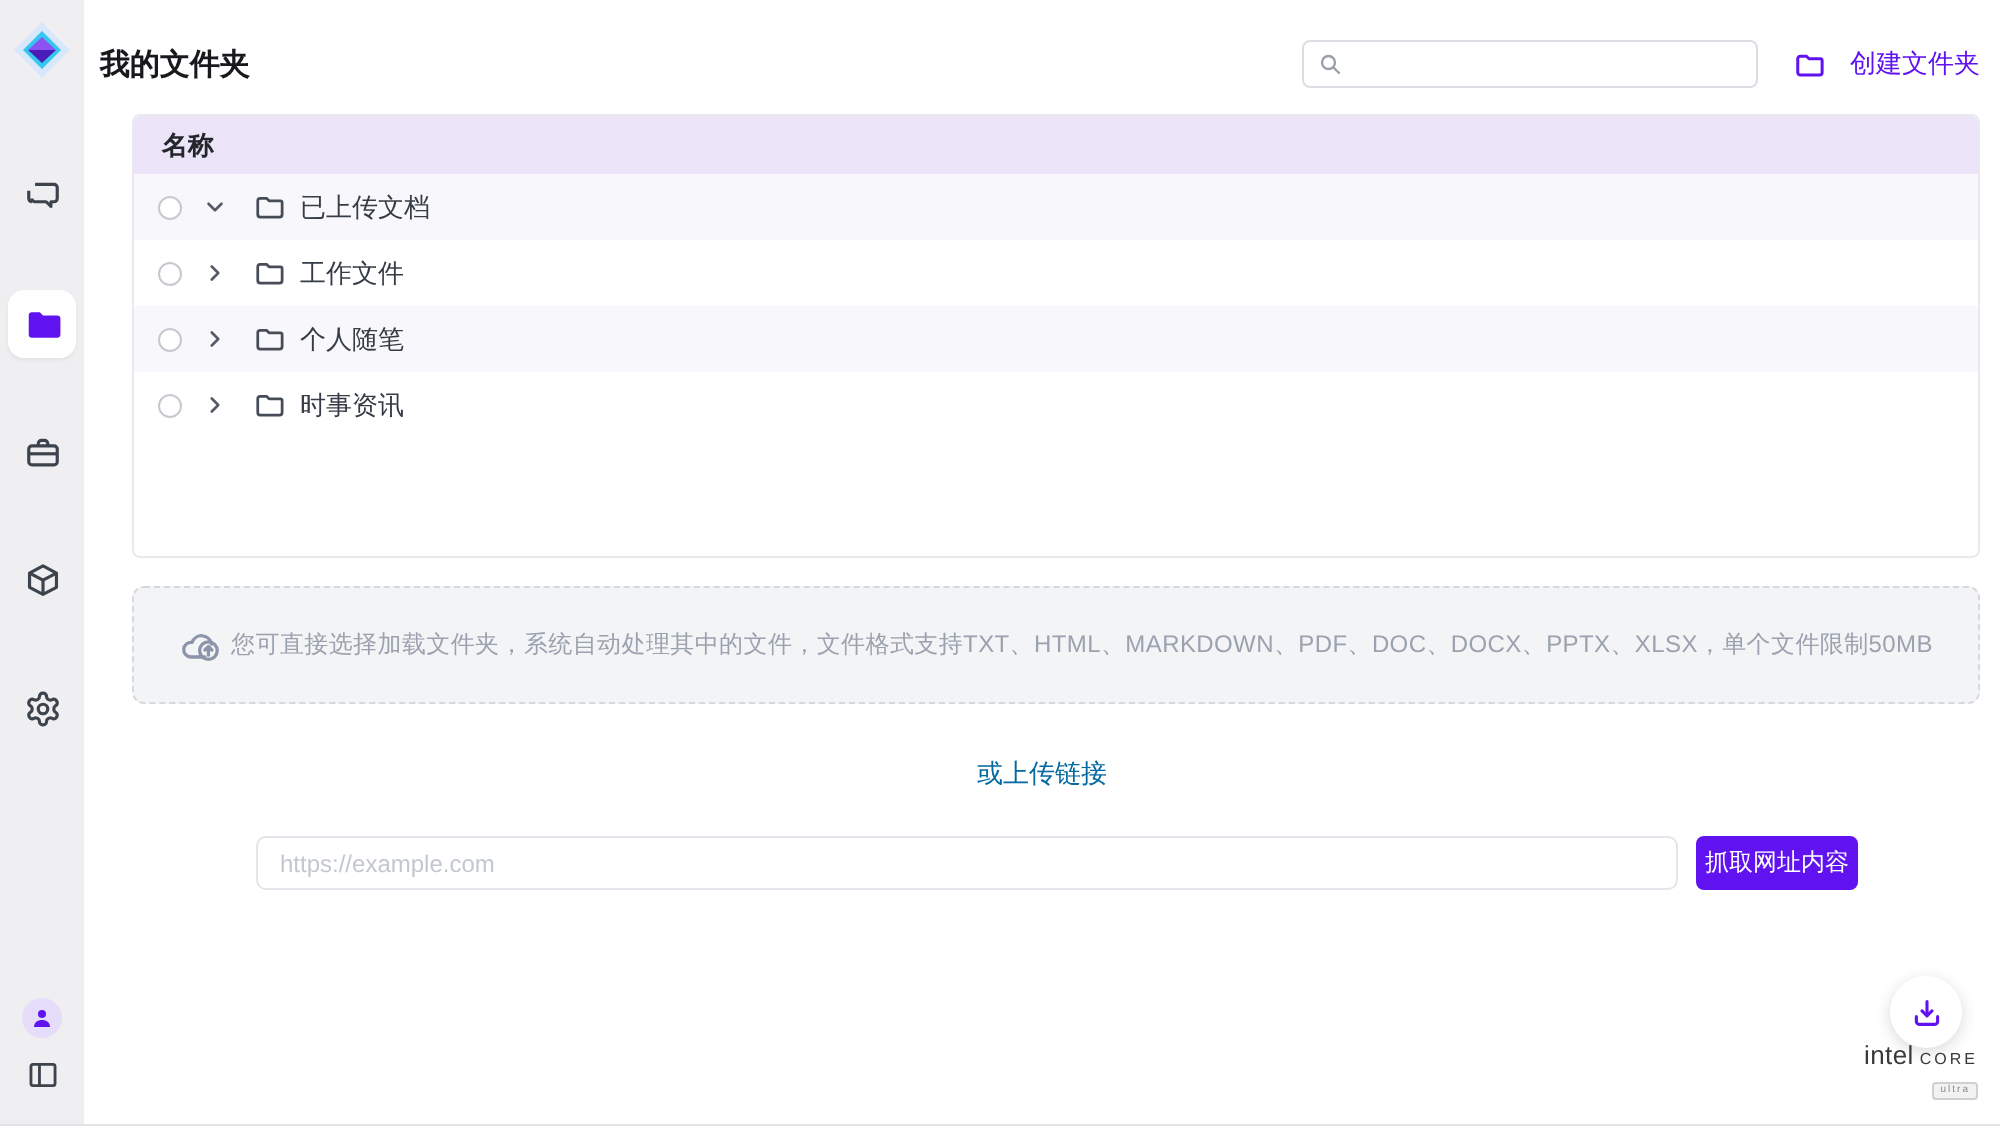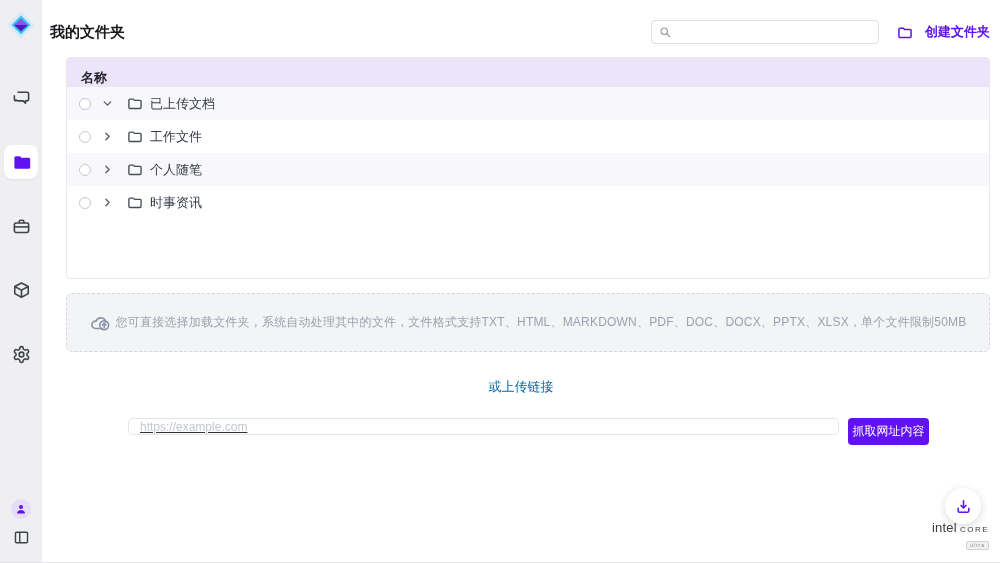--- a/index.html
+++ b/index.html
@@ -25,49 +25,49 @@
   
   .main { position:absolute; left:42px; top:0; width:958px; height:562px; background:#fff; }
   .header { display:flex; align-items:center; padding:20px 10px 0 8px; }
   .page-title { font-size:15px; font-weight:700; color:#17191d; }
   .header-right { margin-left:auto; display:flex; align-items:center; gap:18px; }
   .search-box { width:228px; height:24px; border:1px solid #dcdee3; border-radius:4px;
     display:flex; align-items:center; padding:0 7px; background:#fff; }
   .search-box svg { width:12px; height:12px; color:#9aa0aa; flex:none; }
   .search-box input { border:0; outline:0; width:100%; margin-left:6px; font-size:12px; color:#333; background:transparent; }
   .create-btn { display:flex; align-items:center; gap:13px; color:var(--accent);
-    font-size:13px; font-weight:700; cursor:pointer; background:none; border:0; }
+    font-size:13px; font-weight:400; cursor:pointer; background:none; border:0; }
   .create-btn svg { width:15px; height:15px; }
 
   
   .table-card { margin:13px 10px 0 24px; height:222px; border:1px solid #eaeaee;
     border-radius:4px; overflow:hidden; background:#fff; }
-  .t-head { height:29px; background:#ece5f9; display:flex; align-items:flex-end; padding:0 14px;
+  .t-head { height:29px; background:#ece5f9; display:flex; align-items:center; padding:0 14px;
     font-size:13px; font-weight:700; color:#23262b; }
   .t-row { height:33px; display:flex; align-items:center; padding:0 12px; font-size:13px; color:#363c46; }
   .t-row:nth-child(even) { background:#f8f8fc; }
   .chk { width:12px; height:12px; border:1px solid #c6c9d0; border-radius:50%; background:#fff; flex:none; cursor:pointer; }
   .chev { width:13px; height:13px; color:#555b66; margin-left:10px; flex:none; cursor:pointer; }
   .chev svg { width:13px; height:13px; display:block; }
   .row-folder { width:15px; height:15px; color:#474d58; margin-left:13px; flex:none; }
   .row-folder svg { width:15px; height:15px; display:block; }
   .row-label { margin-left:8px; }
 
   
   .upload-box { margin:14px 10px 0 24px; height:59px; background:#f3f4f6;
     border:1px dashed #d7d8dd; border-radius:6px; display:flex; 
     align-items:center; justify-content:center; gap:4px; cursor:pointer; }
   .upload-box svg { width:22px; height:22px; color:#8b94a8; }
   .upload-hint { font-size:12px; color:#9ba2af; letter-spacing:.2px; }
 
   .or-text { text-align:center; font-size:13px; color:#0369a1; margin-top:26px; }
 
   .url-row { display:flex; gap:9px; margin:22px 71px 0 86px; }
-  .url-input { flex:1; height:17px; border:1px solid #e3e5ea; border-radius:5px; padding:0 11px;
-    font-size:12px; color:#333; outline:none;text-decoration:underline; }
+  .url-input { flex:1; height:27px; border:1px solid #e3e5ea; border-radius:5px; padding:0 11px;
+    font-size:12px; color:#333; outline:none; }
   .url-input::placeholder { color:#c3c7cf; }
   .fetch-btn { width:81px; height:27px; background:var(--accent); color:#fff; border:0;
     border-radius:4px; font-size:12px; cursor:pointer; font-family:inherit; }
 
   
   .fab { position:absolute; right:19px; bottom:38px; width:36px; height:36px; border-radius:50%;
     background:#fff; box-shadow:0 2px 8px rgba(0,0,0,.15); display:flex; align-items:center;
     justify-content:center; color:#6013f0; cursor:pointer; border:0; }
   .fab svg { width:17px; height:17px; }
   .intel { position:absolute; right:11px; bottom:12px; color:#3a3a3a; text-align:right; line-height:1; }

